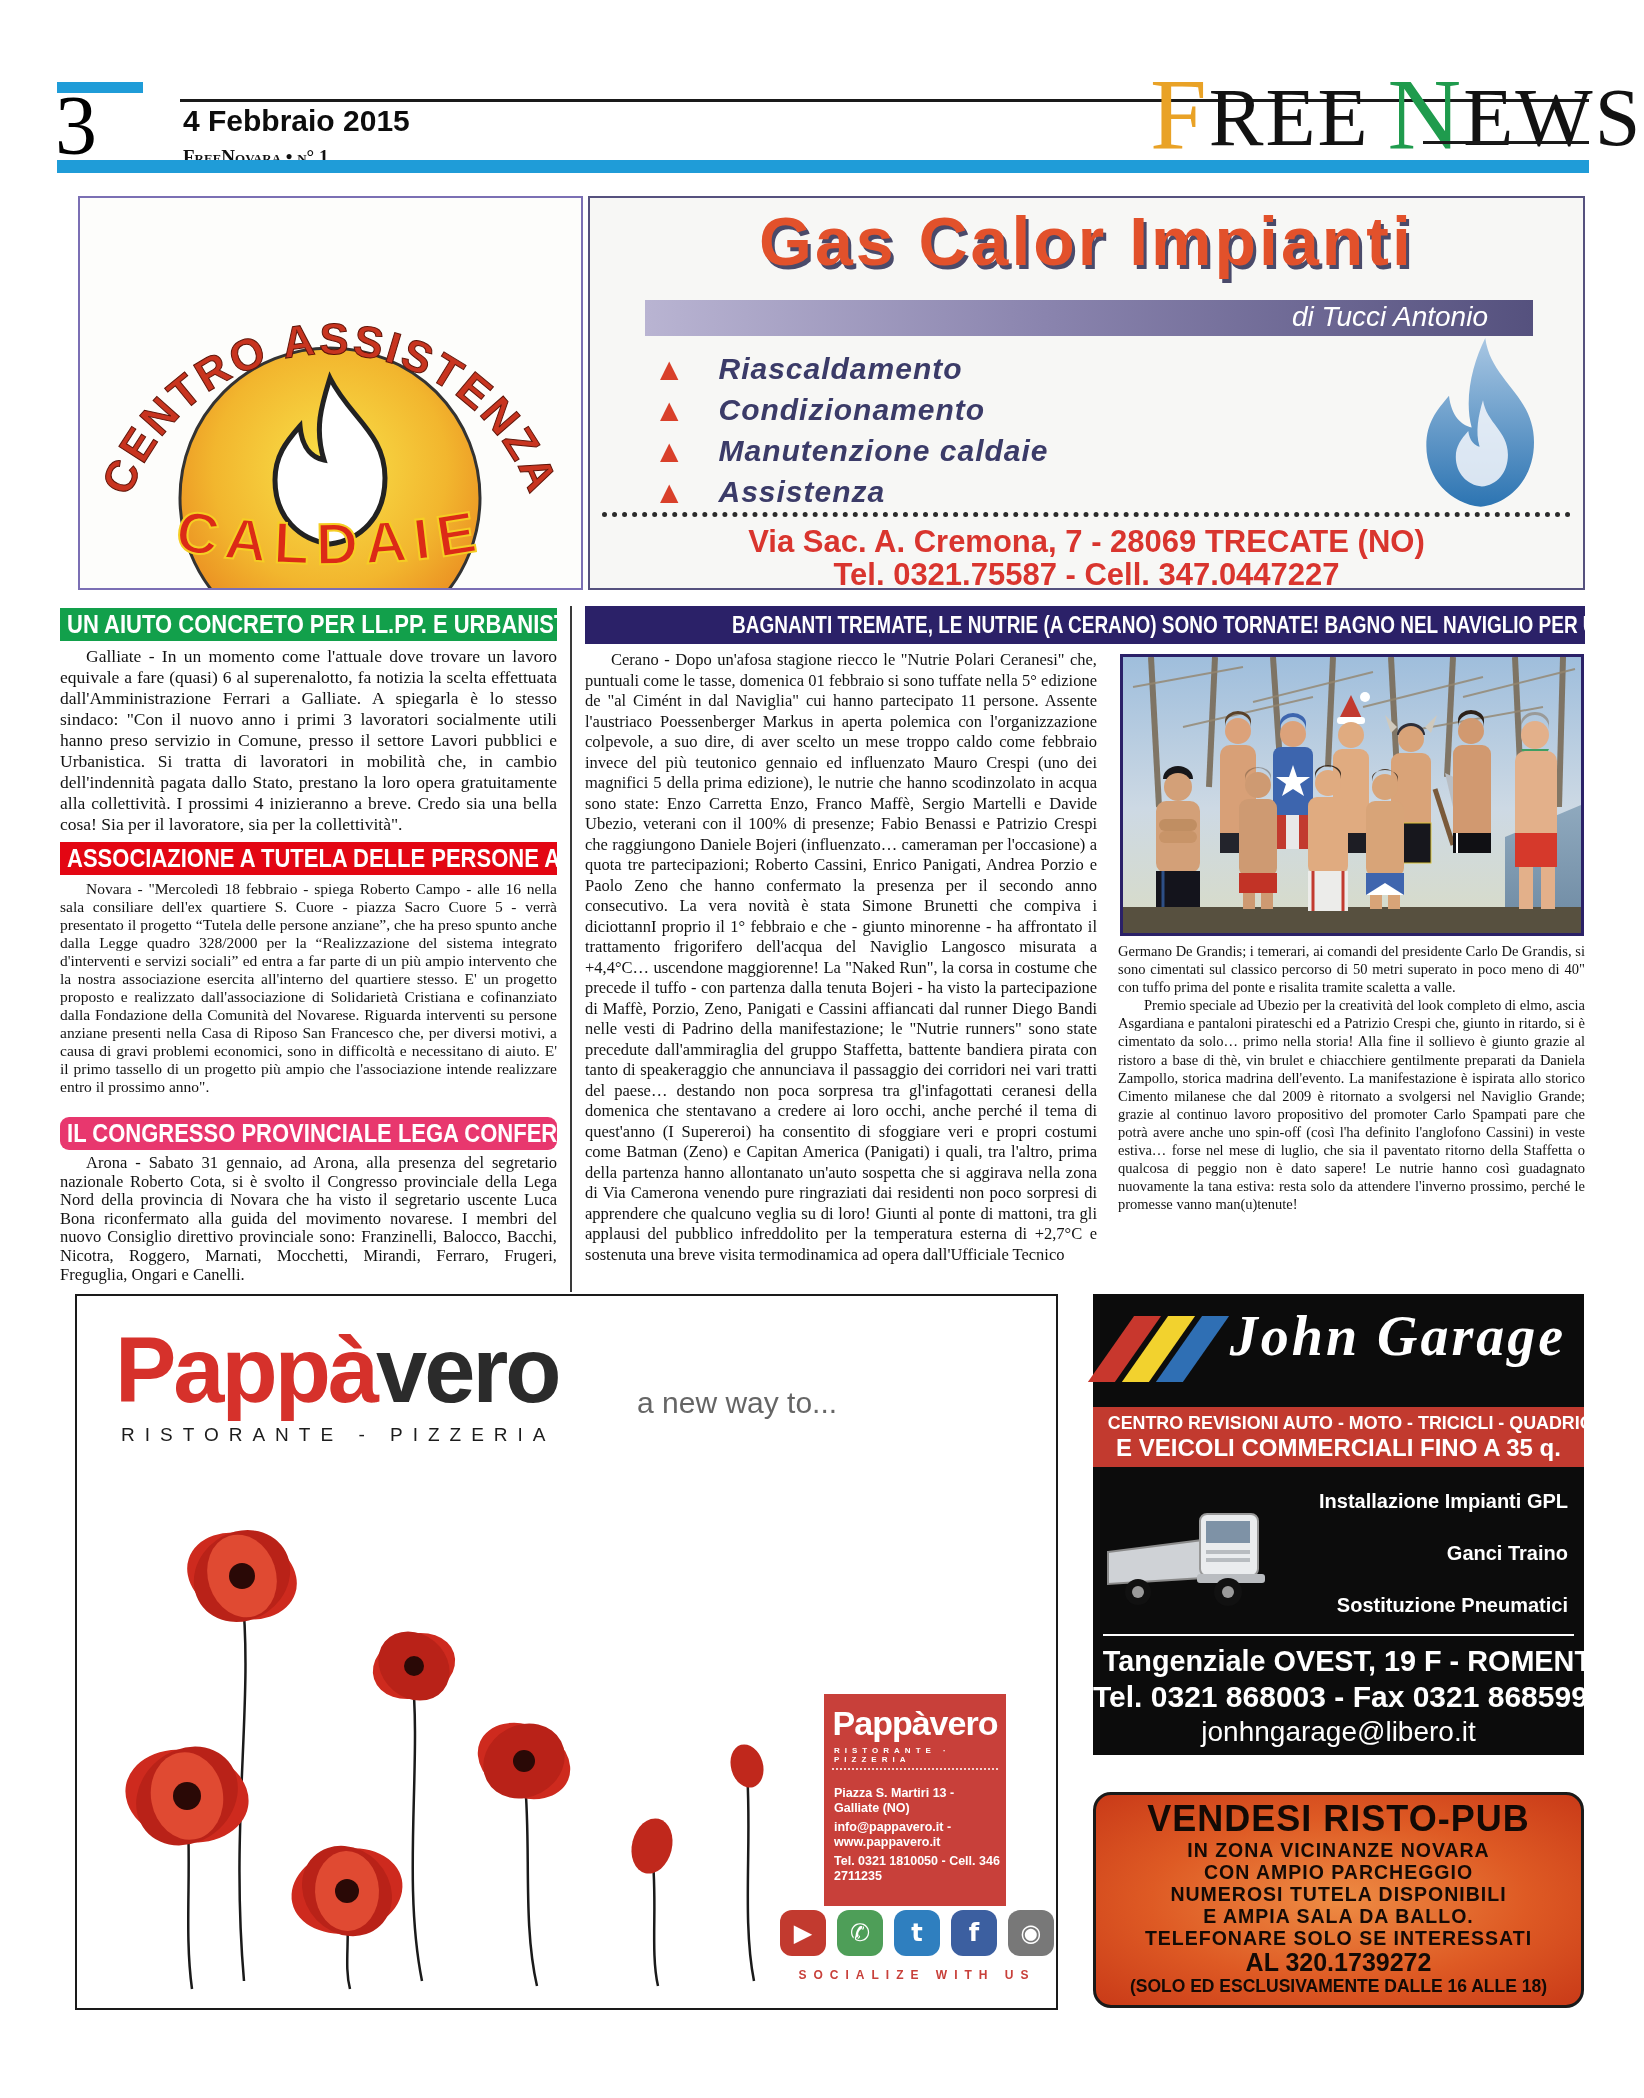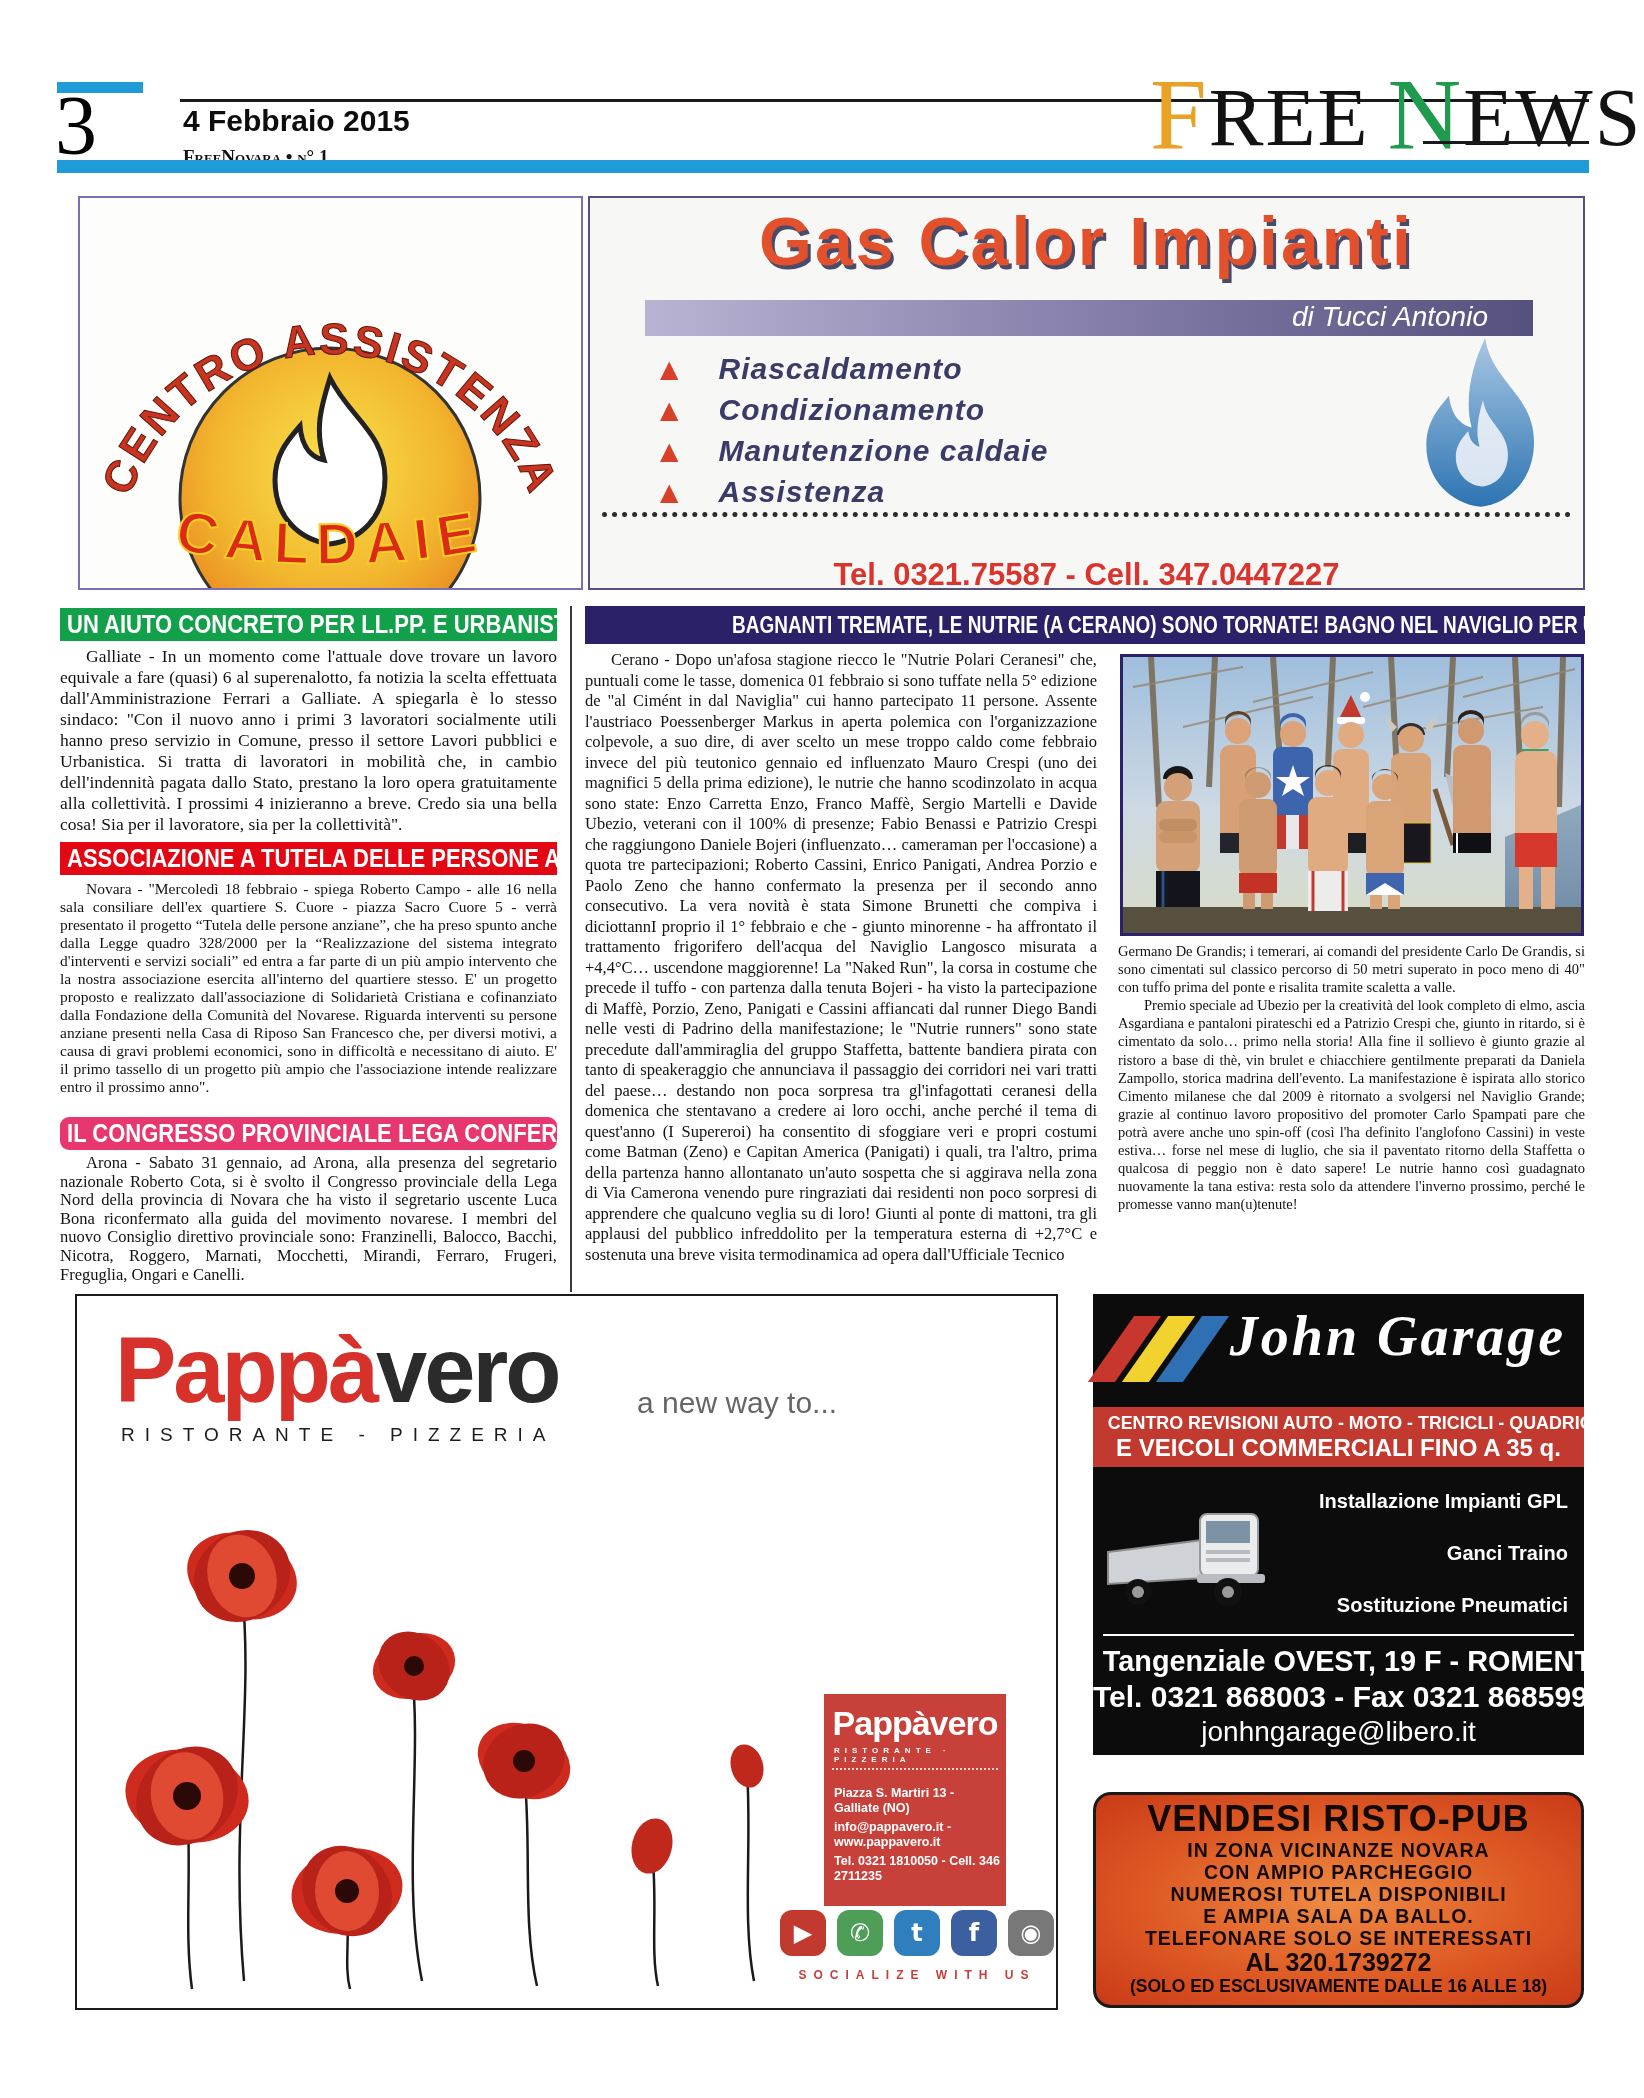--- a/index.html
+++ b/index.html
@@ -183,20 +183,21 @@
       <defs>
         <linearGradient id="bf" x1="0" y1="0" x2="0" y2="1">
           <stop offset="0%" stop-color="#A9C7E3"></stop>
             <stop offset="100%" stop-color="#2C74B2"></stop>
         </linearGradient>
       </defs>
       <path d="M52 0 C57 38 95 50 95 92 C95 124 74 146 48 149 C21 146 0 124 0 95 C0 75 9 64 20 51 C22 69 31 77 40 79 C33 53 41 22 52 0 Z" fill="url(#bf)"></path>
       <path d="M50 55 C53 75 72 82 72 103 C72 119 62 130 49 131 C36 130 26 119 26 105 C26 95 31 89 37 82 C38 91 43 95 47 96 C43 83 46 68 50 55 Z" fill="#f4f7fb" opacity="0.85"></path>
     </svg>
     <div class="abs gas-dots"></div>
+    <div class="abs gas-addr1">Via Sac. A. Cremona, 7 - 28069 TRECATE (NO)</div>
     <div class="abs gas-addr2">Tel. 0321.75587 - Cell. 347.0447227</div>
   </div>
 
   <div class="abs hl hl-1">
     <span>UN AIUTO CONCRETO PER LL.PP. E URBANISTICA</span>
   </div>
   <div class="abs body-txt b1">
     <p>Galliate  - In un momento come l'attuale dove trovare un lavoro equivale a fare (quasi) 6 al superenalotto, fa notizia la scelta effettuata dall'Amministrazione Ferrari a Galliate. A spiegarla è lo stesso sindaco: "Con il nuovo anno i primi 3 lavoratori socialmente utili hanno preso servizio in Comune, presso il settore Lavori pubblici e Urbanistica. Si tratta di lavoratori in mobilità che, in cambio dell'indennità pagata dallo Stato, prestano la loro opera gratuitamente alla collettività. I prossimi 4 inizieranno a breve. Credo sia una bella cosa! Sia per il lavoratore, sia per la collettività".</p>
   </div>
 

